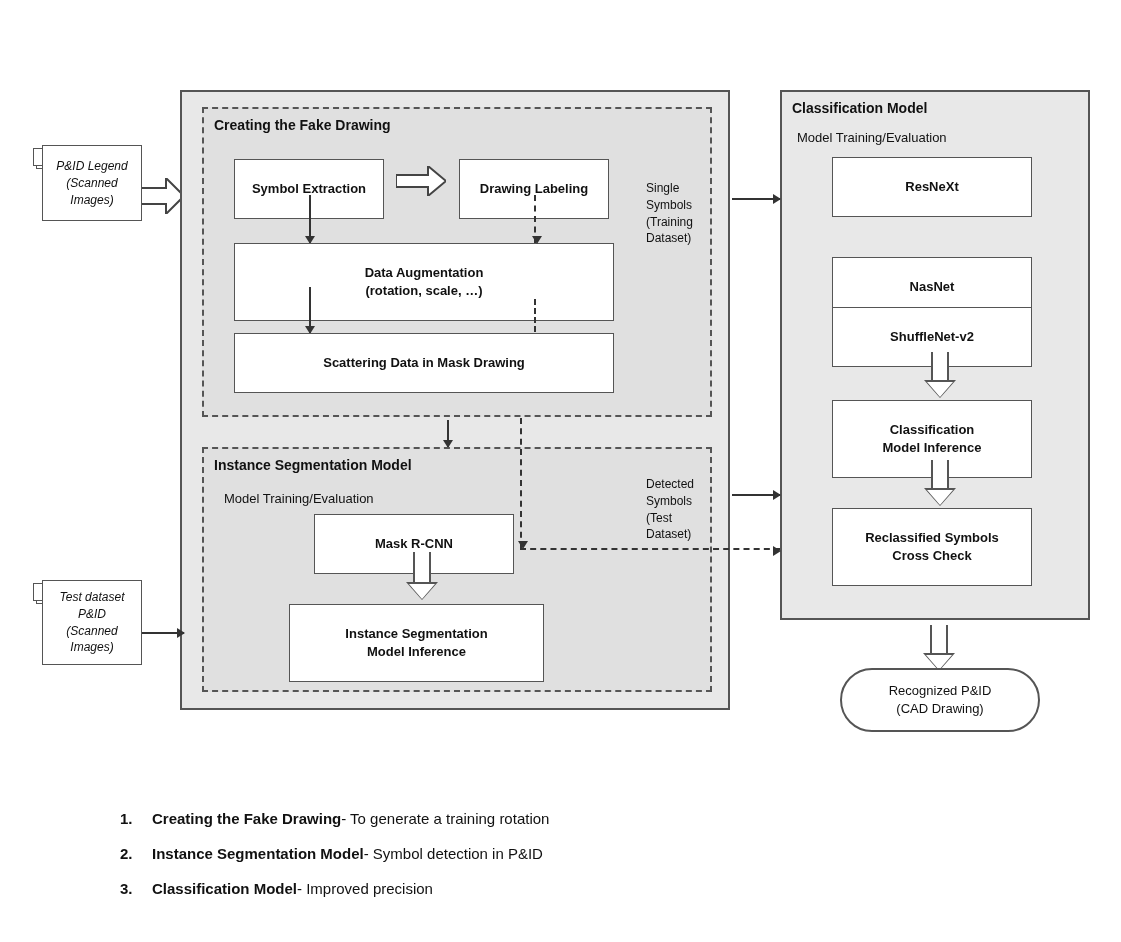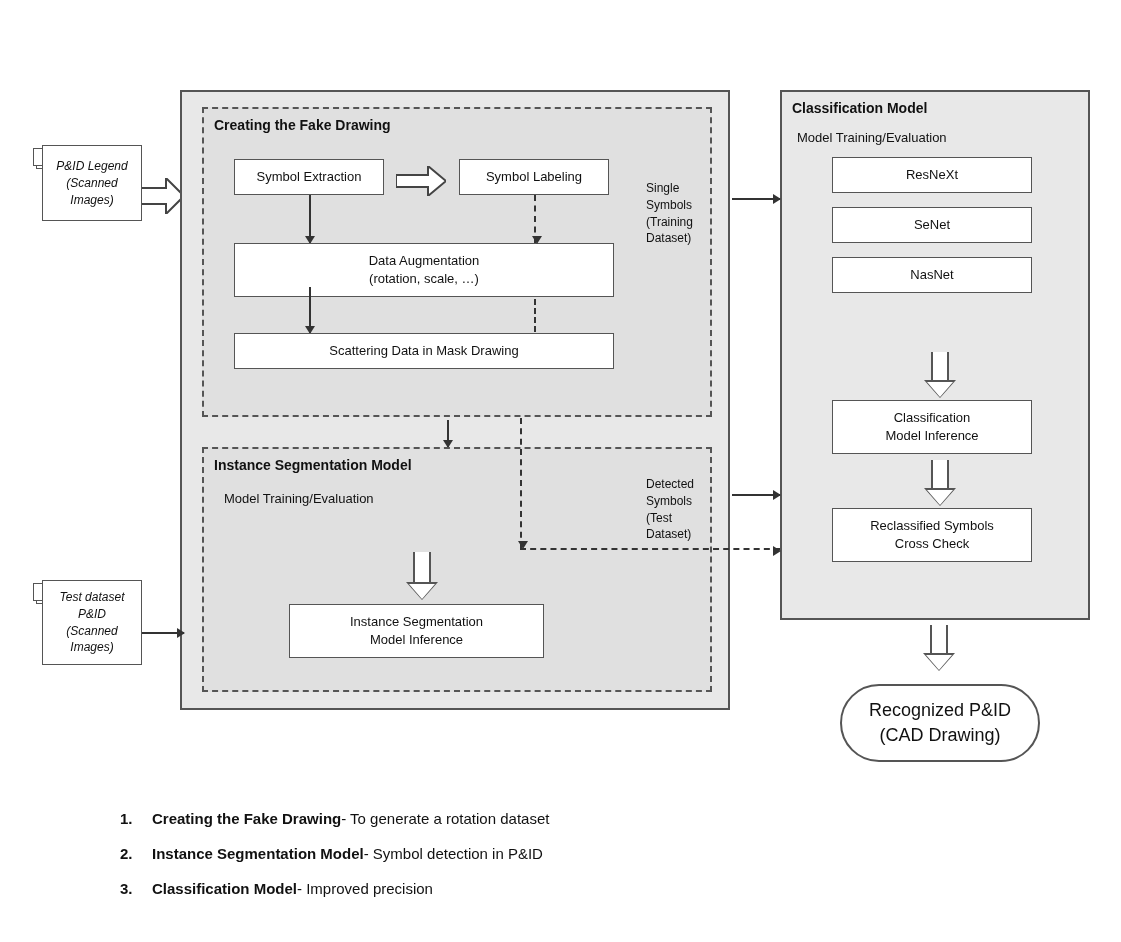--- a/index.html
+++ b/index.html
@@ -131,24 +131,25 @@
       font-weight: bold;
       font-size: 14px;
       margin: 8px 10px;
     }
 
     
     .proc-box {
       background: #fff;
       border: 1.5px solid #555;
       text-align: center;
-      padding: 8px 12px;
+      padding: 20px 12px;
       font-size: 13px;
       line-height: 1.4;
       position: absolute;
+      font-weight: bold;
     }
 
     
     .classif-outer {
       position: absolute;
       left: 760px;
       top: 0px;
       width: 310px;
       height: 530px;
       border: 2px solid #555;
@@ -239,23 +240,22 @@
     }
 
     
     .oval-box {
       position: absolute;
       border: 2px solid #555;
       border-radius: 40px;
       background: #fff;
       text-align: center;
       padding: 12px 20px;
-      font-size: 18px;
+      font-size: 13px;
       line-height: 1.4;
-      margin-top: 16px;
     }
 
     
     .summary {
       position: absolute;
       top: 720px;
       left: 100px;
       width: 900px;
     }
     .summary ol {
@@ -329,21 +329,21 @@
           <span>Symbol Extraction</span>
         </div>
 
         <div style="position:absolute; left:192px; top:57px;">
           <svg width="50" height="30" viewBox="0 0 50 30">
             <polygon points="0,9 32,9 32,0 50,15 32,30 32,21 0,21" fill="white" stroke="#444" stroke-width="2"></polygon>
           </svg>
         </div>
 
         <div class="proc-box" style="left:255px; top:50px; width:150px;">
-          <span>Symbol Labeling</span>
+          <span>Drawing Labeling</span>
         </div>
 
         <div class="connector v" style="left:105px; top:86px; height:48px;"></div>
 
         <div class="proc-box" style="left:30px; top:134px; width:380px;">
           <span>Data Augmentation<br>(rotation, scale, …)</span>
         </div>
 
         <div class="connector dashed v" style="left:330px; top:86px; height:48px;"></div>
         <div class="connector dashed v" style="left:330px; top:190px; height:42px;"></div>
@@ -356,20 +356,23 @@
 
       </div>
 
       <div class="connector v" style="left:265px; top:328px; height:27px;"></div>
 
       <div class="instance-box">
         <div class="box-title">Instance Segmentation Model</div>
 
         <div style="position:absolute; left:20px; top:42px; font-size:13px;">Model Training/Evaluation</div>
 
+        <div class="proc-box" style="left:110px; top:65px; width:200px;">
+          <span>Mask R-CNN</span>
+        </div>
 
         <div class="hollow-arrow" style="left:202px; top:103px;">
           <div class="hollow-arrow-body" style="height:30px;"></div>
           <div class="hollow-arrow-head"></div>
         </div>
 
         <div class="proc-box" style="left:85px; top:155px; width:255px;">
           <span>Instance Segmentation<br>Model Inference</span>
         </div>
 
@@ -391,28 +394,28 @@
 
     <div class="classif-outer">
       <div class="box-title">Classification Model</div>
 
       <div style="position:absolute; left:15px; top:38px; font-size:13px;">Model Training/Evaluation</div>
 
       <div class="proc-box" style="left:50px; top:65px; width:200px;">
         <span>ResNeXt</span>
       </div>
 
-      <div class="proc-box" style="left:50px; top:115px; width:200px;">
-        <span>SeNet</span>
-      </div>
 
       <div class="proc-box" style="left:50px; top:165px; width:200px;">
         <span>NasNet</span>
       </div>
 
+      <div class="proc-box" style="left:50px; top:215px; width:200px;">
+        <span>ShuffleNet-v2</span>
+      </div>
 
       <div class="hollow-arrow" style="left:142px; top:260px;">
         <div class="hollow-arrow-body" style="height:28px;"></div>
         <div class="hollow-arrow-head"></div>
       </div>
 
       <div class="proc-box" style="left:50px; top:308px; width:200px;">
         <span>Classification<br>Model Inference</span>
       </div>
 
@@ -449,21 +452,21 @@
     <div class="connector dashed v" style="left:500px; top:328px; height:130px;"></div>
 
     <div class="connector dashed h" style="left:500px; top:458px; width:260px; border-top:2px dashed #333; height:0; background:none;"></div>
 
   </div>
 
   <div class="summary">
     <ol>
       <li>
         <span class="bold-part">Creating the Fake Drawing</span>
-          <span> - To generate a rotation dataset</span>
+          <span> - To generate a training rotation</span>
       </li>
       <li>
         <span class="bold-part">Instance Segmentation Model</span>
           <span> - Symbol detection in P&amp;ID</span>
       </li>
       <li>
         <span class="bold-part">Classification Model</span>
           <span> - Improved precision</span>
       </li>
     </ol>

